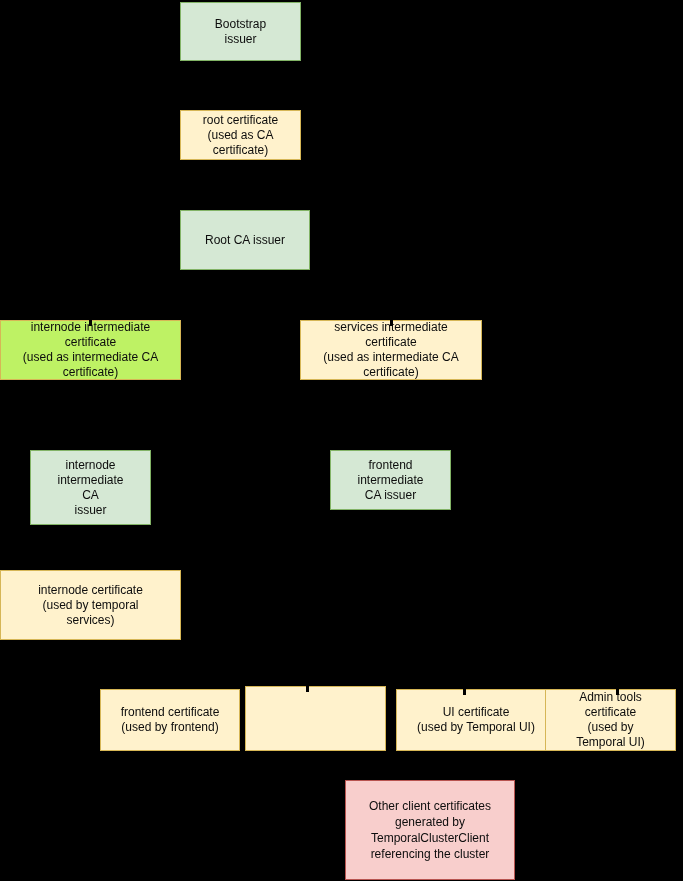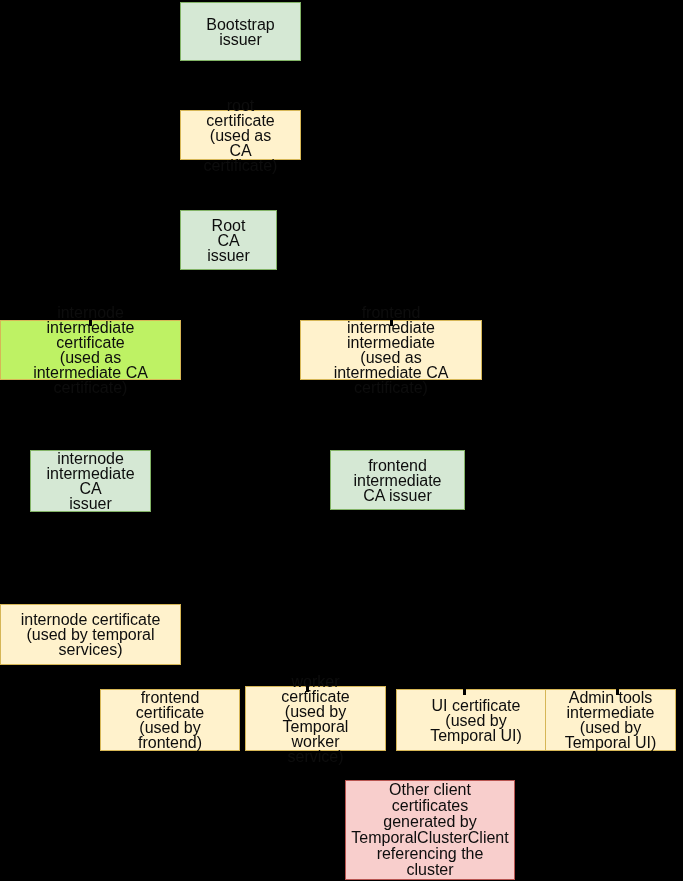--- a/index.html
+++ b/index.html
@@ -11,42 +11,42 @@
     overflow:hidden;
   }
   .node{
     position:absolute;
     box-sizing:border-box;
     border:1px solid #000;
     display:flex;
     align-items:center;
     justify-content:center;
     text-align:center;
-    font-size:16px;
+    font-size:12px;
     line-height:15px;
     color:#0d0d0d;
     white-space:pre-line;
     padding:2px 18px;
   }
   .notch{
     position:absolute;
     top:-1px;
     width:3px;
     height:6px;
     background:#000;
   }
   
   #n-bootstrap        {left:180px; top:2px;   width:121px; height:59px;}
   #n-rootcert         {left:180px; top:110px; width:121px; height:50px;}
-  #n-rootca           {left:180px; top:210px; width:97px; height:60px;}
+  #n-rootca           {left:180px; top:210px; width:130px; height:60px;}
   #n-internode-int    {left:0px;   top:320px; width:181px; height:60px;}
   #n-frontend-int     {left:300px; top:320px; width:182px; height:60px;}
-  #n-internode-issuer {left:30px;  top:450px; width:121px; height:62px;}
-  #n-frontend-issuer  {left:330px; top:450px; width:135px; height:60px;}
-  #n-internode-cert   {left:0px;   top:604px; width:181px; height:61px;}
+  #n-internode-issuer {left:30px;  top:450px; width:121px; height:75px;}
+  #n-frontend-issuer  {left:330px; top:450px; width:121px; height:60px;}
+  #n-internode-cert   {left:0px;   top:570px; width:181px; height:70px;}
   #n-frontend-cert    {left:100px; top:689px; width:140px; height:62px;}
   #n-worker-cert      {left:245px; top:686px; width:141px; height:65px;}
   #n-ui-cert          {left:396px; top:689px; width:160px; height:62px;}
   #n-admin-cert       {left:545px; top:689px; width:131px; height:62px;}
   #n-other-client     {left:305px; top:780px; width:170px; height:100px; line-height:16px;margin-left:40px;}
 </style>
 </head>
 <body>
 
 <div class="canvas" style="background: rgb(0, 0, 0);">
@@ -61,54 +61,51 @@
 
   <div id="n-internode-int" class="node" style="background: #bef264; border-color: rgb(214, 182, 86);">
     <span class="notch" style="left: 88px; background: rgb(0, 0, 0);"></span>
     <span>internode intermediate certificate
 (used as intermediate CA
 certificate)</span>
   </div>
 
   <div id="n-frontend-int" class="node" style="background: rgb(255, 242, 204); border-color: rgb(214, 182, 86);">
     <span class="notch" style="left: 89px; background: rgb(0, 0, 0);"></span>
-    <span>frontend intermediate intermediate
+    <span>services intermediate certificate
 (used as intermediate CA
 certificate)</span>
   </div>
 
   <div id="n-internode-issuer" class="node" style="background: rgb(213, 232, 212); border-color: rgb(130, 179, 102);">internode
 intermediate CA
 issuer</div>
 
   <div id="n-frontend-issuer" class="node" style="background: rgb(213, 232, 212); border-color: rgb(130, 179, 102);">frontend intermediate
 CA issuer</div>
 
   <div id="n-internode-cert" class="node" style="background: rgb(255, 242, 204); border-color: rgb(214, 182, 86);">internode certificate
 (used by temporal services)</div>
 
   <div id="n-frontend-cert" class="node" style="background: rgb(255, 242, 204); border-color: rgb(214, 182, 86);">frontend certificate
 (used by frontend)</div>
 
   <div id="n-worker-cert" class="node" style="background: rgb(255, 242, 204); border-color: rgb(214, 182, 86);">
     <span class="notch" style="left: 60px; background: rgb(0, 0, 0);"></span>
-    <span>worker certificate
-(used by Temporal
-worker service)</span>
   </div>
 
   <div id="n-ui-cert" class="node" style="background: rgb(255, 242, 204); border-color: rgb(214, 182, 86);">
     <span class="notch" style="left: 66px; background: rgb(0, 0, 0);"></span>
     <span>UI certificate
 (used by Temporal UI)</span>
   </div>
 
   <div id="n-admin-cert" class="node" style="background: rgb(255, 242, 204); border-color: rgb(214, 182, 86);">
     <span class="notch" style="left: 70px; background: rgb(0, 0, 0);"></span>
-    <span>Admin tools intermediate
+    <span>Admin tools certificate
 (used by Temporal UI)</span>
   </div>
 
   <div id="n-other-client" class="node" style="background: rgb(248, 206, 204); border-color: rgb(184, 84, 80);">Other client certificates
 generated by
 TemporalClusterClient
 referencing the cluster</div>
 
 </div>
 

